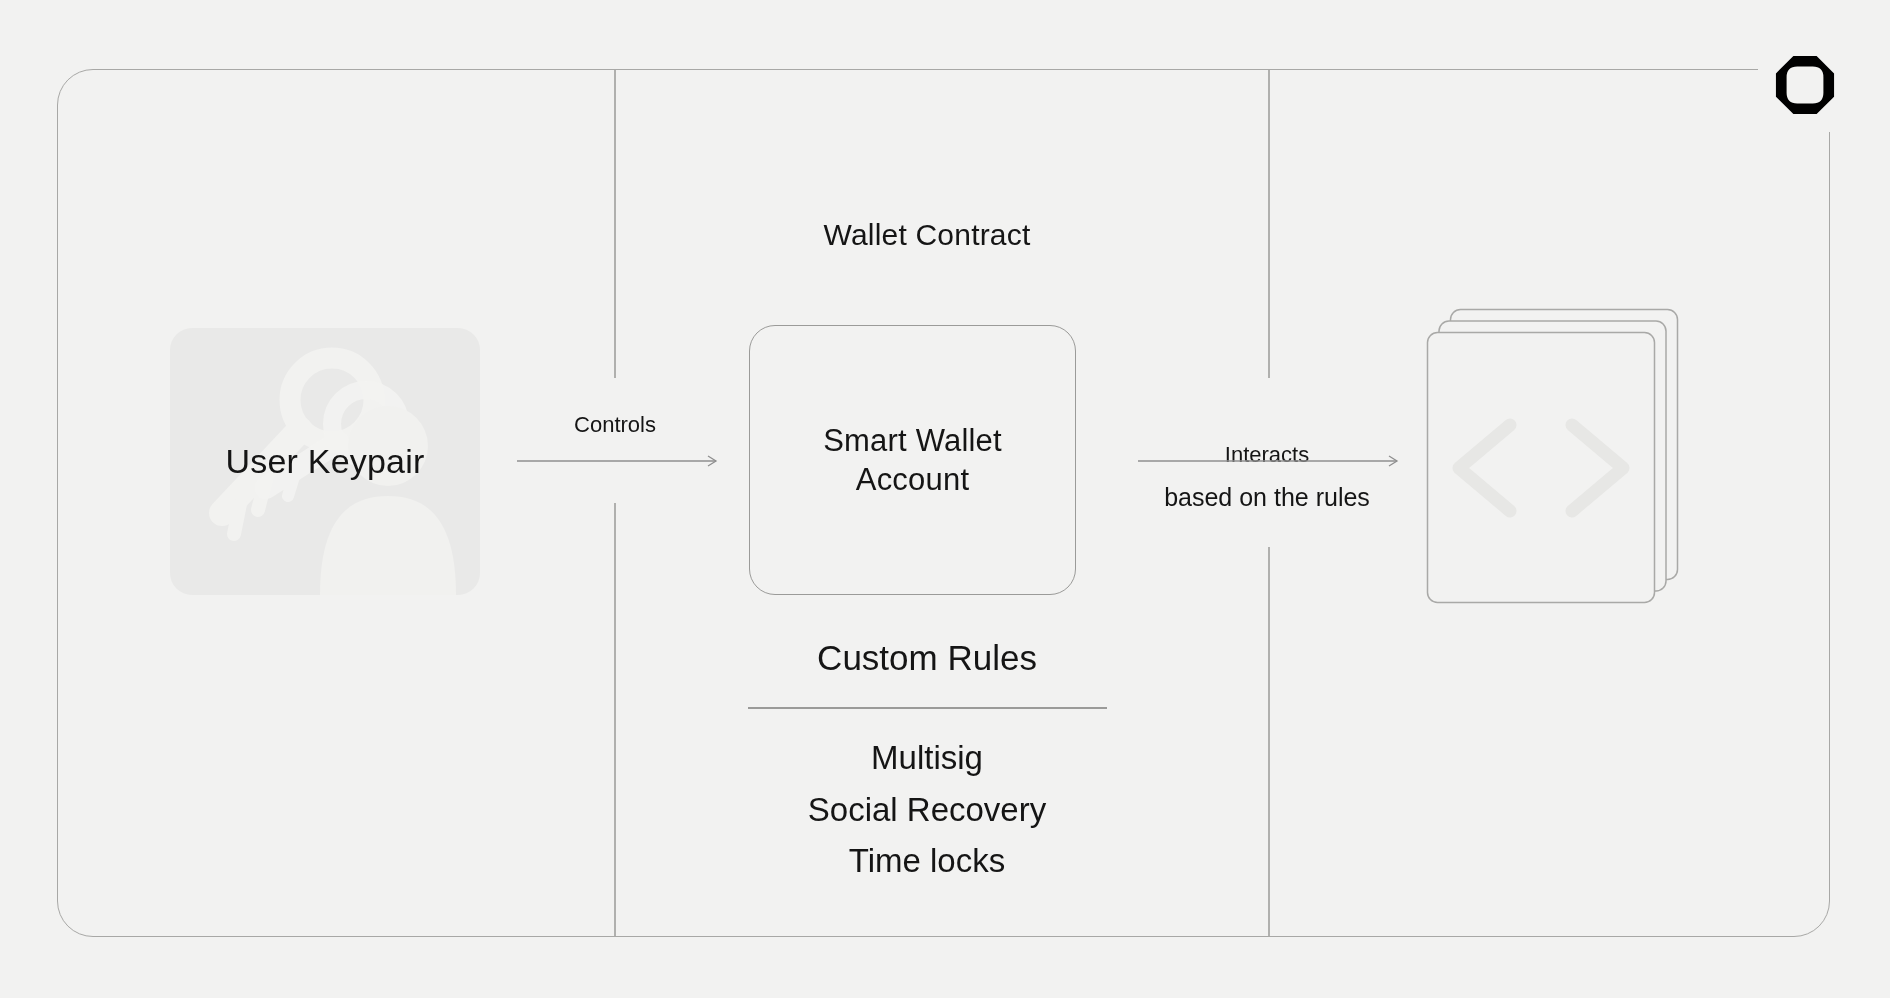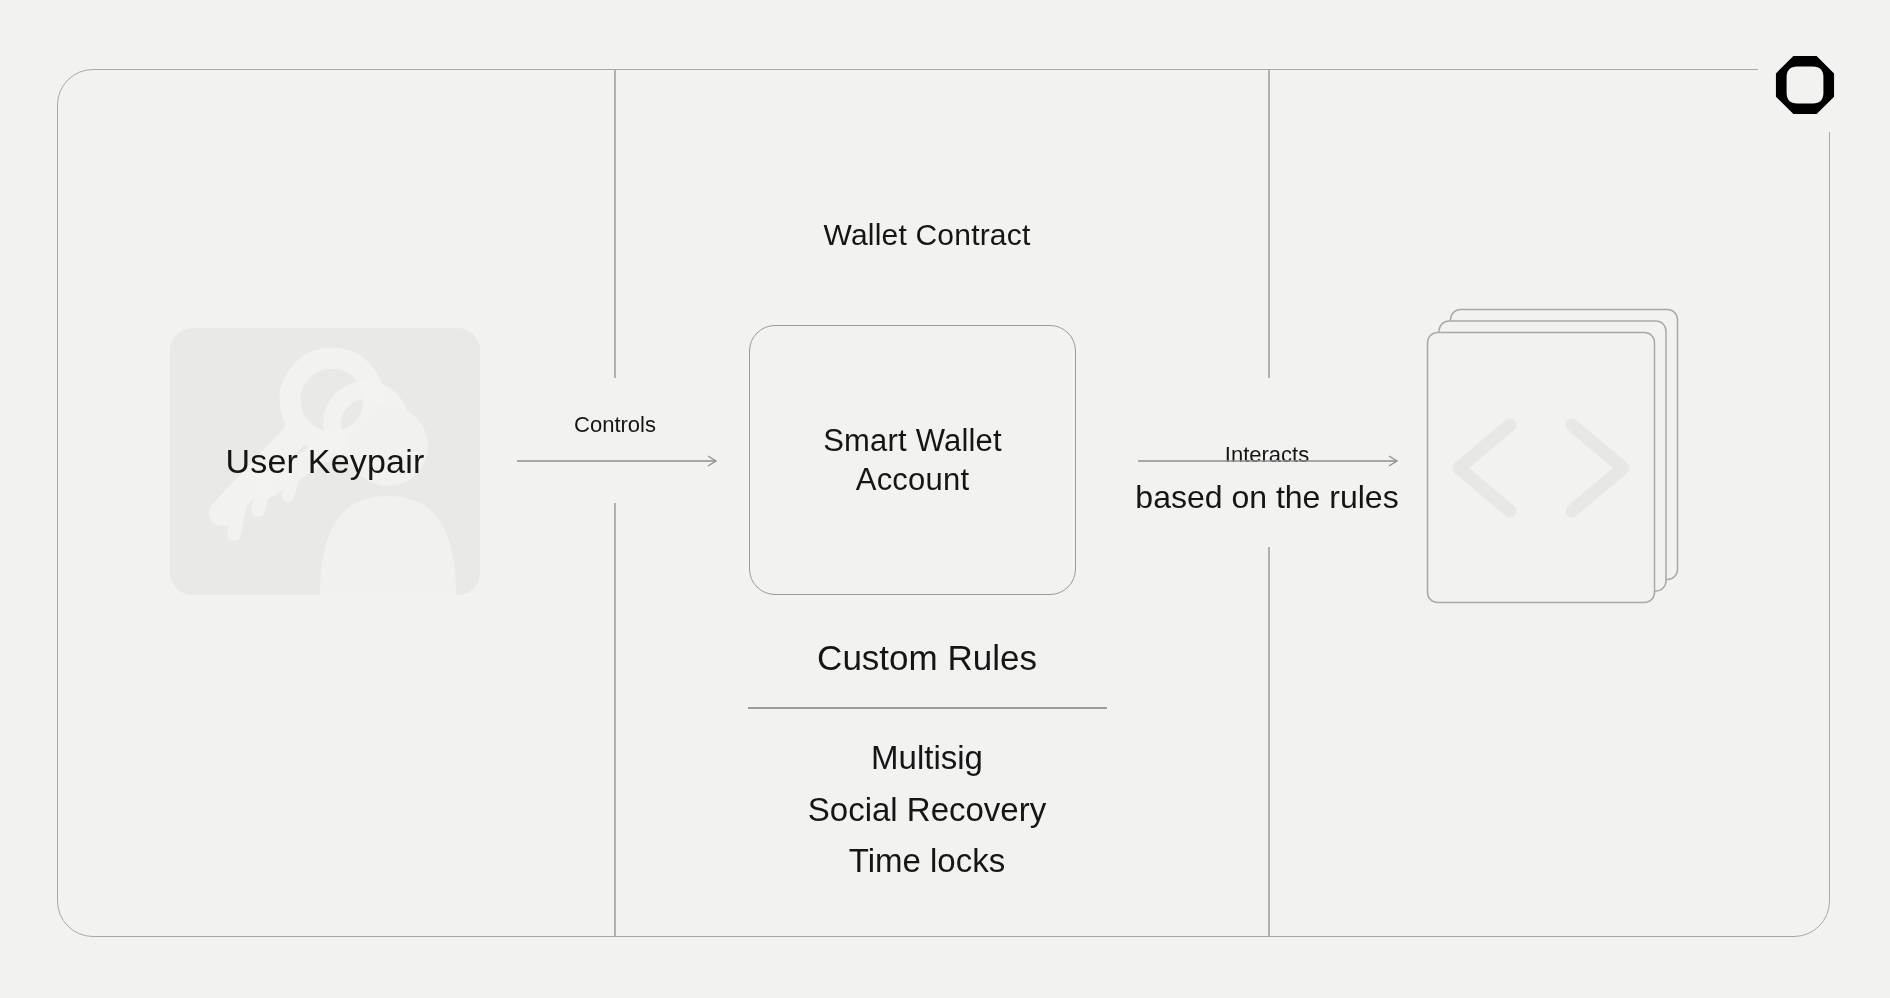--- a/index.html
+++ b/index.html
@@ -94,21 +94,21 @@
 
   
   .arrow-label{
     position:absolute;
     transform:translate(-50%,-50%);
     font-size:22px;
     white-space:nowrap;
   }
   #controls-label{left:615px; top:425px;}
   #interacts-label{left:1267px; top:423px;margin-top:32px;}
-  #interacts-sublabel{left:1267px; top:497px; font-size:32px;}
+  #interacts-sublabel{left:1267px; top:497px; font-size:25px;}
   .arrow{
     position:absolute;
   }
   #controls-arrow{left:517px; top:454px;}
   #interacts-arrow{left:1138px; top:454px;}
 
   
   #custom-rules-title{
     position:absolute;
     left:927px; top:658px;

